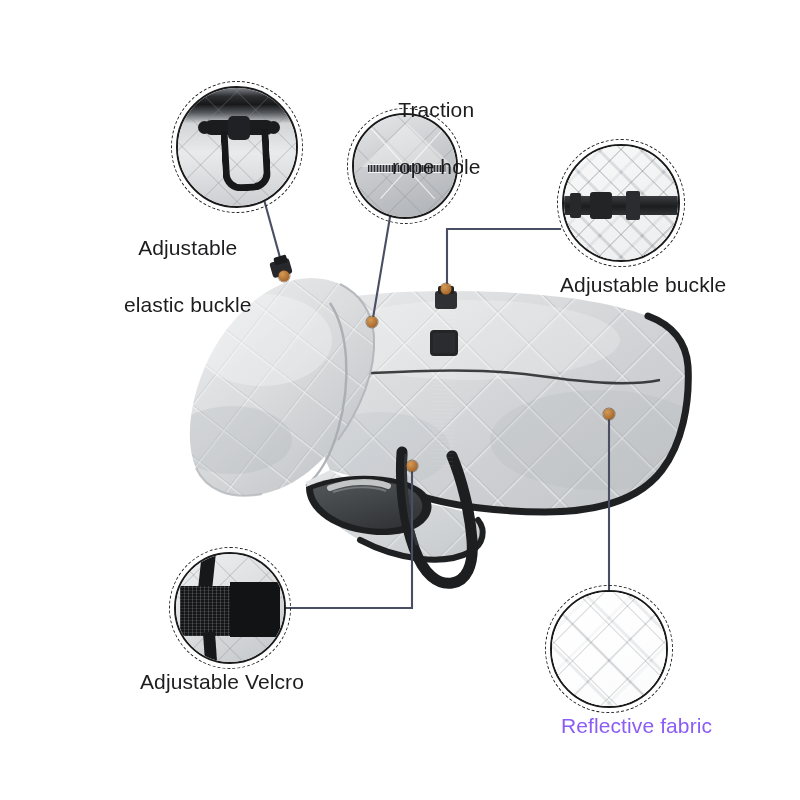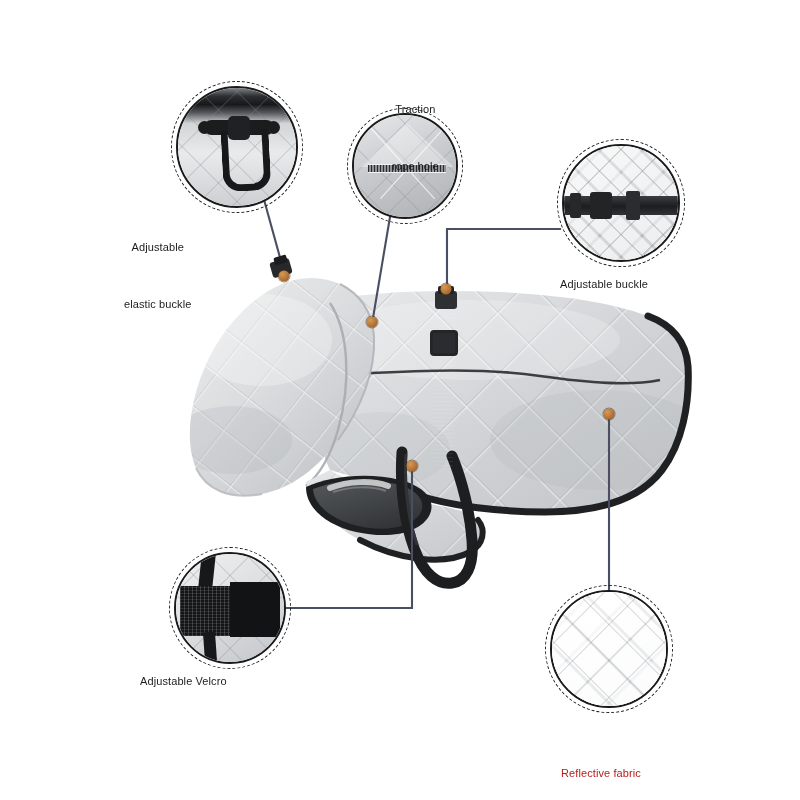--- a/index.html
+++ b/index.html
@@ -10,21 +10,21 @@
     overflow:hidden;
     position:relative;
   }
   #stage{position:absolute;inset:0;width:800px;height:800px;}
   .layer{position:absolute;inset:0;width:800px;height:800px;}
 
   
   .callout-label{
     position:absolute;
     color:#1d1d1f;
-    font-size:11px;
+    font-size:21px;
     line-height:19px;
     letter-spacing:.1px;
     white-space:pre;
     text-align:center;
   }
   .cl-telescopic{left:124px;top:200px;text-align:center;}
   .cl-traction{left:392px;top:62px;text-align:center;}
   .cl-adjbuckle{left:560px;top:275px;}
   .cl-velcro{left:140px;top:672px;}
   .cl-reflective{left:561px;top:716px;}
@@ -396,15 +396,15 @@
 
   <div class="callout-label cl-traction" style="color: rgb(29, 29, 31);">
     <span class="lbl-line">Traction</span>
     <span class="lbl-line">rope hole</span>
   </div>
 
   <div class="callout-label cl-adjbuckle" style="color: rgb(29, 29, 31);">Adjustable buckle</div>
 
   <div class="callout-label cl-velcro" style="color: rgb(29, 29, 31);">Adjustable Velcro</div>
 
-  <div class="callout-label cl-reflective" style="color: #b91c1c; margin-top: 48px;">Reflective fabric</div>
+  <div class="callout-label cl-reflective" style="color: #8b5cf6;">Reflective fabric</div>
 
 </div>
 
 </body></html>

